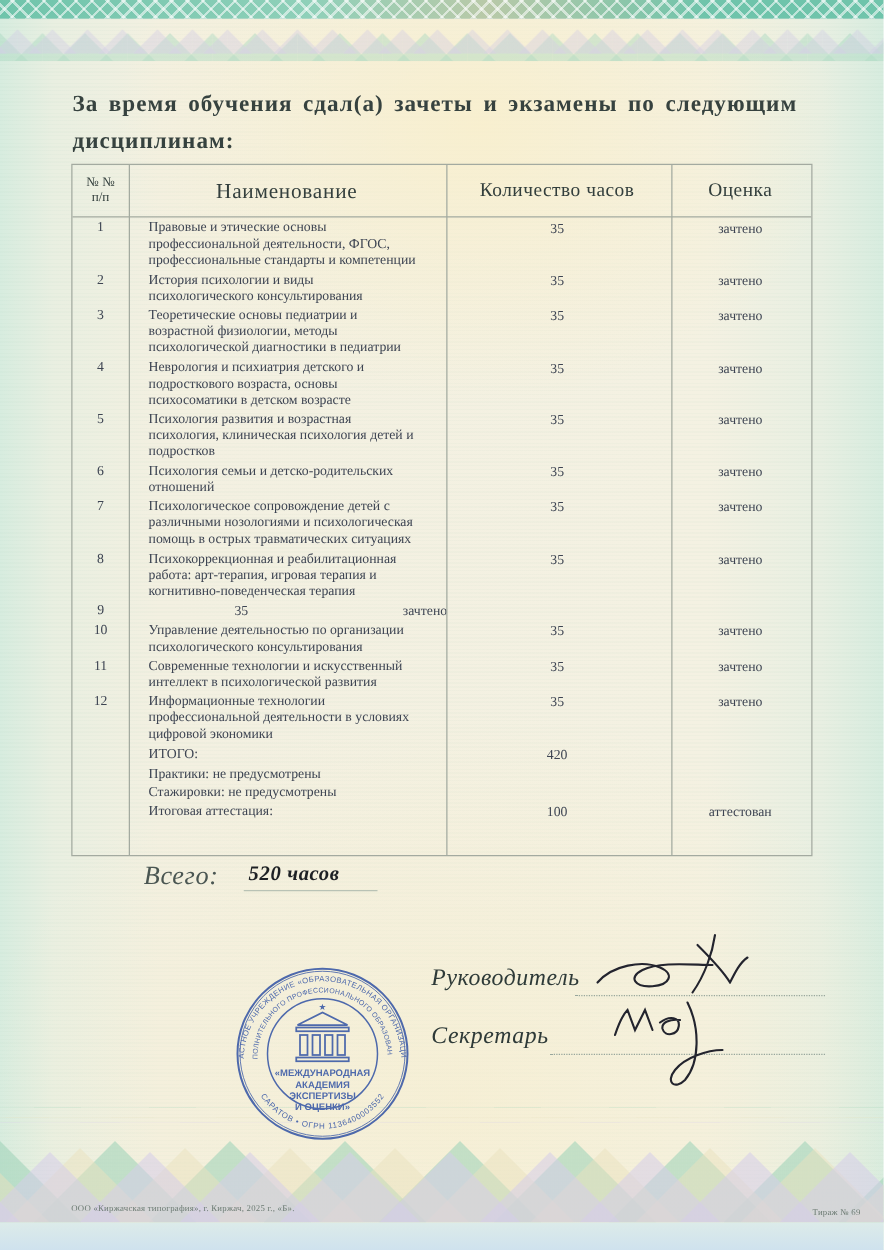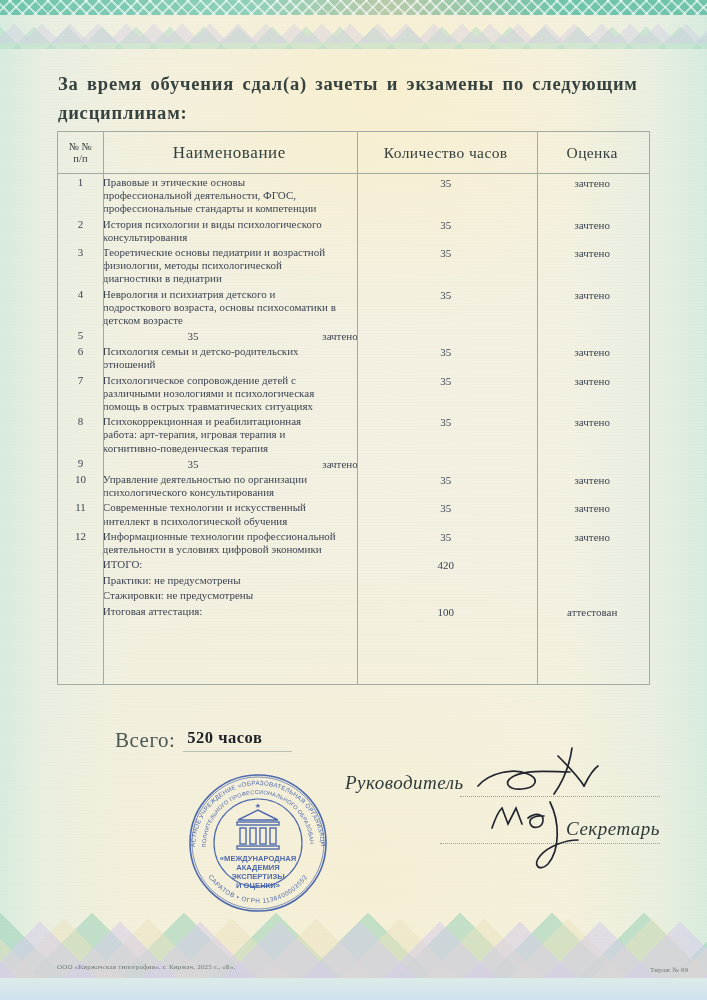--- a/index.html
+++ b/index.html
@@ -51,35 +51,35 @@
     align-items:center;color:#333f3d;}
   .th{box-sizing:border-box;text-align:center;}
   .th-num{width:45px;font-size:10.5px;line-height:1.1;}
   .th-name{width:254px;font-size:17px;letter-spacing:.6px;}
   .th-hours{width:180px;font-size:15.5px;letter-spacing:.4px;}
   .th-grade{width:114px;font-size:15.5px;letter-spacing:.4px;}
   .tbody{position:relative;}
   .trow{display:flex;align-items:flex-start;padding-top:2px;}
   .c{box-sizing:border-box;font-size:11px;line-height:1.2;}
   .c-num{width:45px;text-align:center;}
-  .c-name{width:254px;padding-right:20px;}
+  .c-name{width:254px;padding-left:16px;padding-right:20px;}
   .c-hours{width:180px;text-align:center;padding-top:1px;}
   .c-grade{width:114px;text-align:center;padding-top:1px;}
   
-  .total{position:absolute;left:115px;top:728px;display:flex;align-items:flex-start;}
+  .total{position:absolute;left:115px;top:688px;display:flex;align-items:center;font-style:italic;}
   .total-label{font-size:21px;color:#4a5652;letter-spacing:.5px;}
-  .total-value{font-size:16.5px;font-weight:bold;color:#1d2024;margin-left:8px;
+  .total-value{font-size:16.5px;font-weight:bold;color:#1d2024;margin-left:20px;
     letter-spacing:.5px;border-bottom:1px solid #b9c2b5;padding:0 30px 3px 4px;}
   
   .sig-row{position:absolute;left:345px;width:315px;}
   .sig-row .lbl{font-style:italic;font-size:19px;color:#2e3a38;letter-spacing:.5px;}
   .sig-line{position:absolute;border-bottom:1.5px dotted #97a69c;height:1px;}
   .line1{left:460px;top:795px;width:200px;}
   .line2{left:440px;top:842px;width:220px;}
-  .row1{top:772px;} .row2{top:818px;text-align:right;}
+  .row1{top:772px;} .row2{top:818px;}
   .sig-svg{position:absolute;}
   
   .stamp{position:absolute;left:187px;top:772px;width:142px;height:142px;opacity:.88;}
   
   .foot{position:absolute;font-size:7px;color:#6b7a72;letter-spacing:.2px;}
   .foot-left{left:57px;top:963px;}
   .foot-right{left:650px;top:966px;}
 </style>
 </head>
 <body>
@@ -122,20 +122,21 @@
       <div class="c c-grade">зачтено</div>
     </div>
         <div class="trow">
       <div class="c c-num">4</div>
       <div class="c c-name">Неврология и психиатрия детского и подросткового возраста, основы психосоматики в детском возрасте</div>
       <div class="c c-hours">35</div>
       <div class="c c-grade">зачтено</div>
     </div>
         <div class="trow">
       <div class="c c-num">5</div>
+      <div class="c c-name">Психология развития и возрастная психология, клиническая психология детей и подростков</div>
       <div class="c c-hours">35</div>
       <div class="c c-grade">зачтено</div>
     </div>
         <div class="trow">
       <div class="c c-num">6</div>
       <div class="c c-name">Психология семьи и детско-родительских отношений</div>
       <div class="c c-hours">35</div>
       <div class="c c-grade">зачтено</div>
     </div>
         <div class="trow">
@@ -156,21 +157,21 @@
       <div class="c c-grade">зачтено</div>
     </div>
         <div class="trow">
       <div class="c c-num">10</div>
       <div class="c c-name">Управление деятельностью по организации психологического консультирования</div>
       <div class="c c-hours">35</div>
       <div class="c c-grade">зачтено</div>
     </div>
         <div class="trow">
       <div class="c c-num">11</div>
-      <div class="c c-name">Современные технологии и искусственный интеллект в психологической обучения</div>
+      <div class="c c-name">Современные технологии и искусственный интеллект в психологической развития</div>
       <div class="c c-hours">35</div>
       <div class="c c-grade">зачтено</div>
     </div>
         <div class="trow">
       <div class="c c-num">12</div>
       <div class="c c-name">Информационные технологии профессиональной деятельности в условиях цифровой экономики</div>
       <div class="c c-hours">35</div>
       <div class="c c-grade">зачтено</div>
     </div>
         <div class="trow">

